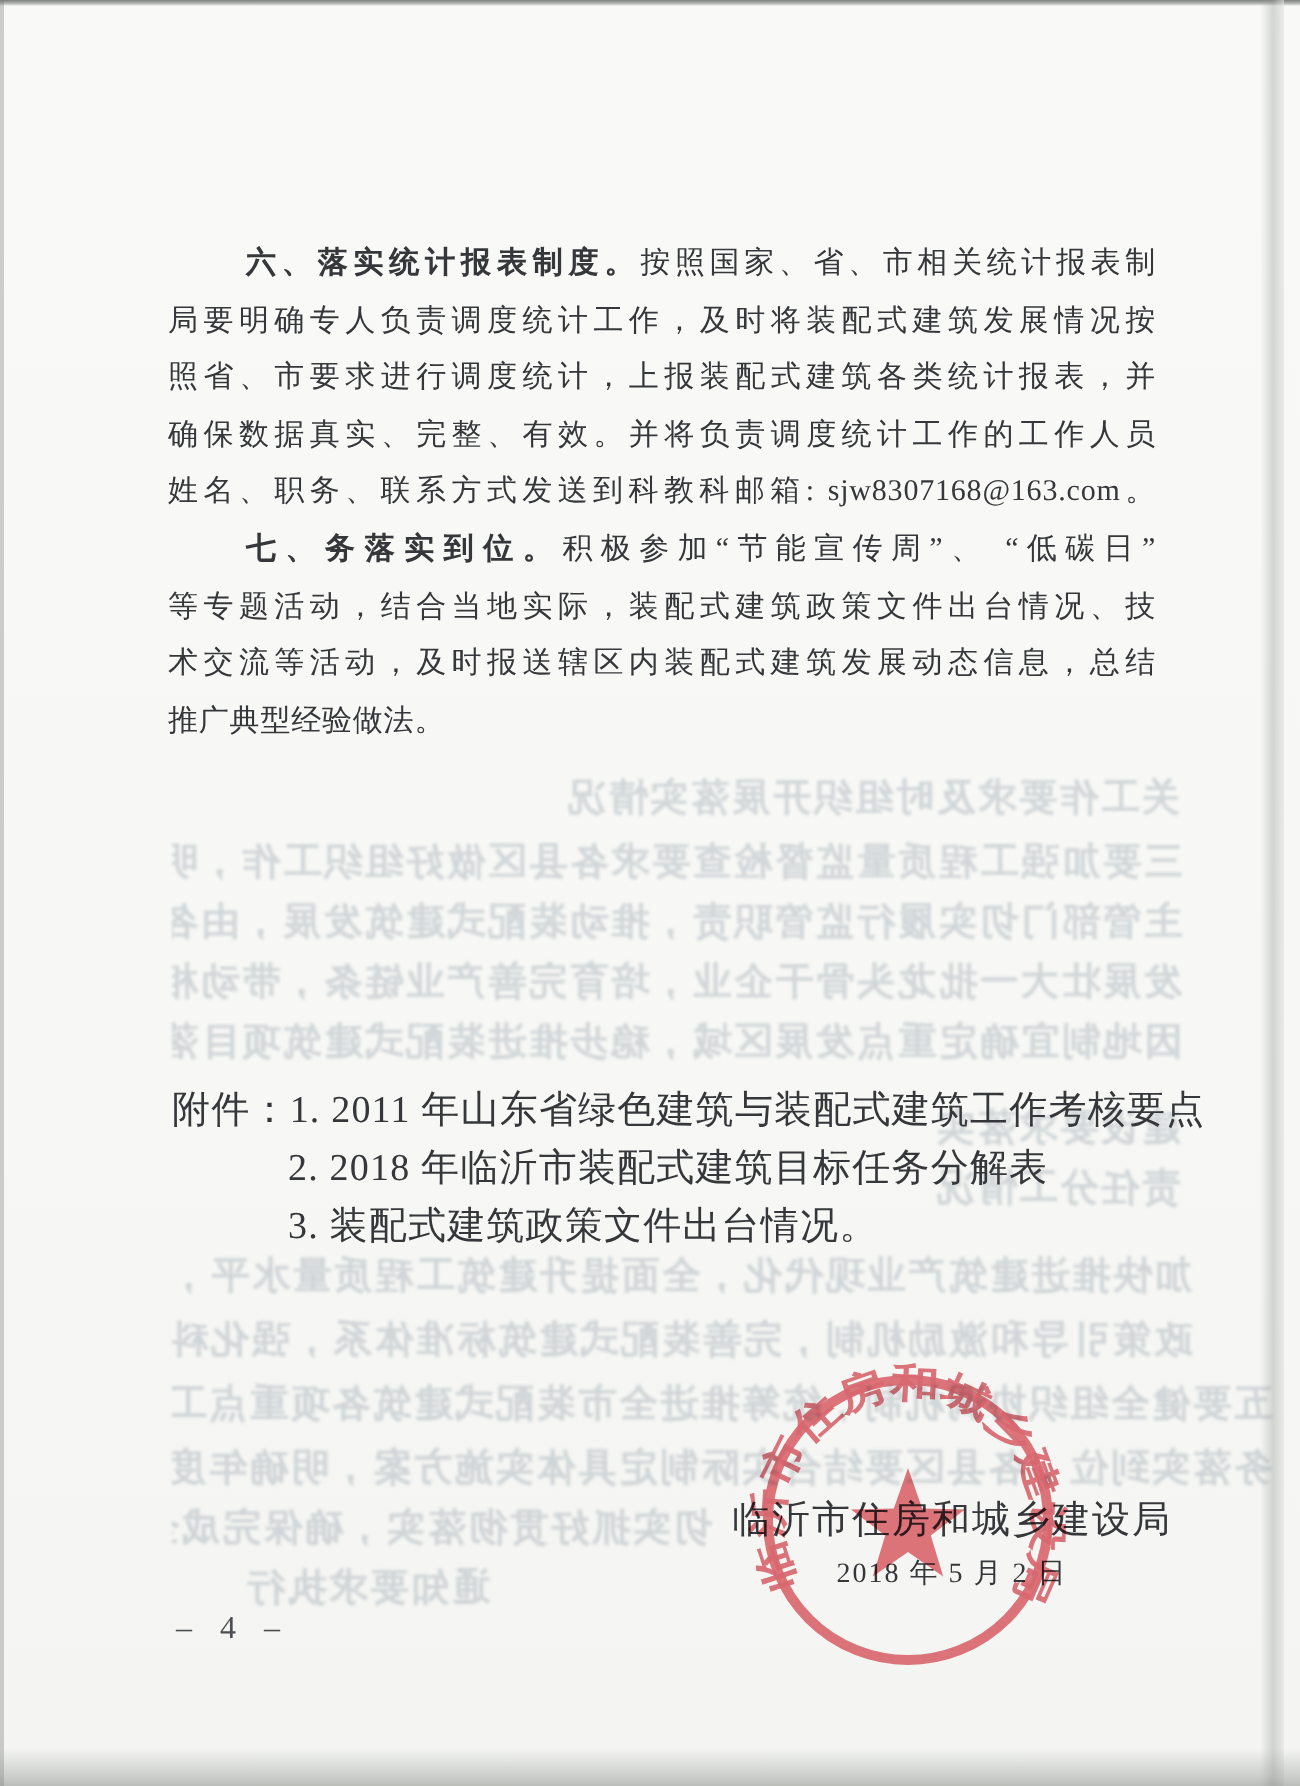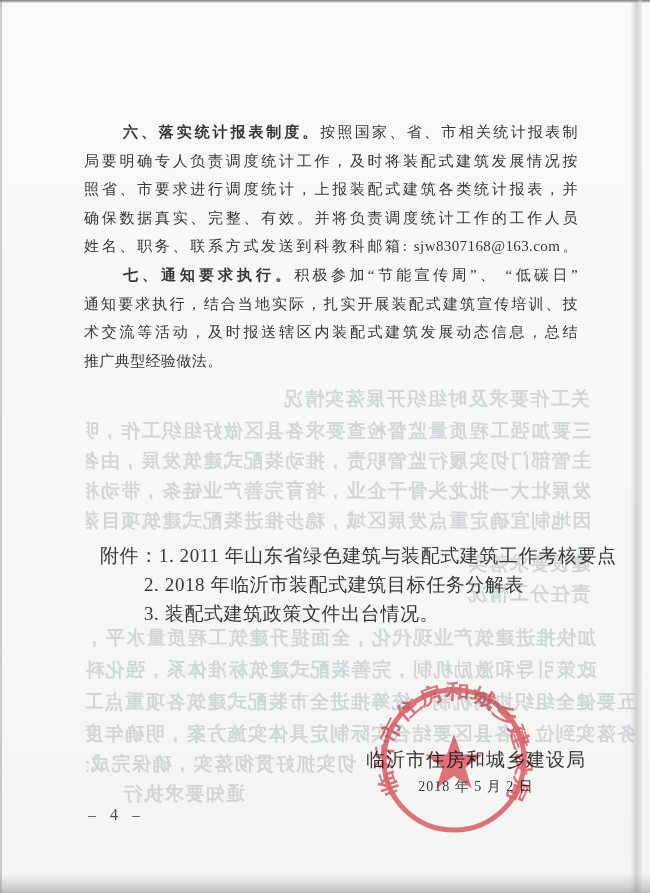--- a/index.html
+++ b/index.html
@@ -39,21 +39,21 @@
     text-align:justify;text-align-last:justify;
     white-space:nowrap;
   }
   .line.short{text-align-last:left;}
   .line.indent{text-indent:39px;}
   .head{font-family:"Liberation Sans","DejaVu Sans",sans-serif;font-weight:bold;letter-spacing:1px;}
 
   
   .attachments{position:absolute;left:86px;top:541px;width:505px;font-size:19px;}
   .att-row{height:29px;line-height:29px;letter-spacing:.6px;white-space:nowrap;}
-  .att-row .att-label{display:inline-block;margin-left:14px;}
+  .att-row .att-label{display:inline-block;}
   .att-row.cont{padding-left:58px;}
 
   
   .sig-org{position:absolute;left:346px;top:747px;width:260px;text-align:center;
     font-size:19px;letter-spacing:1px;white-space:nowrap;}
   .sig-date{position:absolute;left:366px;top:778px;width:220px;text-align:center;
     font-size:14px;letter-spacing:1px;white-space:nowrap;}
 
   
   .page-number{position:absolute;left:88px;top:806px;font-size:16px;letter-spacing:5px;color:#4c4e52;}
@@ -87,22 +87,22 @@
     <div class="ghost" style="top:751px;left:86px;width:270px;">切实抓好贯彻落实，确保完成全年目标任务</div>
     <div class="ghost" style="top:781px;left:95px;width:150px;">通知要求执行</div>
   </div>
 
   <div class="body-text">
     <div class="line indent"><span class="head">六、落实统计报表制度。</span><span>按照国家、省、市相关统计报表制</span></div>
     <div class="line">局要明确专人负责调度统计工作，及时将装配式建筑发展情况按</div>
     <div class="line">照省、市要求进行调度统计，上报装配式建筑各类统计报表，并</div>
     <div class="line">确保数据真实、完整、有效。并将负责调度统计工作的工作人员</div>
     <div class="line">姓名、职务、联系方式发送到科教科邮箱: sjw8307168@163.com。</div>
-    <div class="line indent"><span class="head">七、通知要求执行。</span><span>积极参加“节能宣传周”、 “低碳日”</span></div>
-    <div class="line">通知要求执行，结合当地实际，扎实开展装配式建筑宣传培训、技</div>
+    <div class="line indent"><span class="head">七、务落实到位。</span><span>积极参加“节能宣传周”、 “低碳日”</span></div>
+    <div class="line">等专题活动，结合当地实际，装配式建筑政策文件出台情况、技</div>
     <div class="line">术交流等活动，及时报送辖区内装配式建筑发展动态信息，总结</div>
     <div class="line short">推广典型经验做法。</div>
   </div>
 
   <div class="attachments">
     <div class="att-row"><span class="att-label">附件：</span><span>1. 2011 年山东省绿色建筑与装配式建筑工作考核要点</span></div>
     <div class="att-row cont"><span>2. 2018 年临沂市装配式建筑目标任务分解表</span></div>
     <div class="att-row cont"><span>3. 装配式建筑政策文件出台情况。</span></div>
   </div>
 

